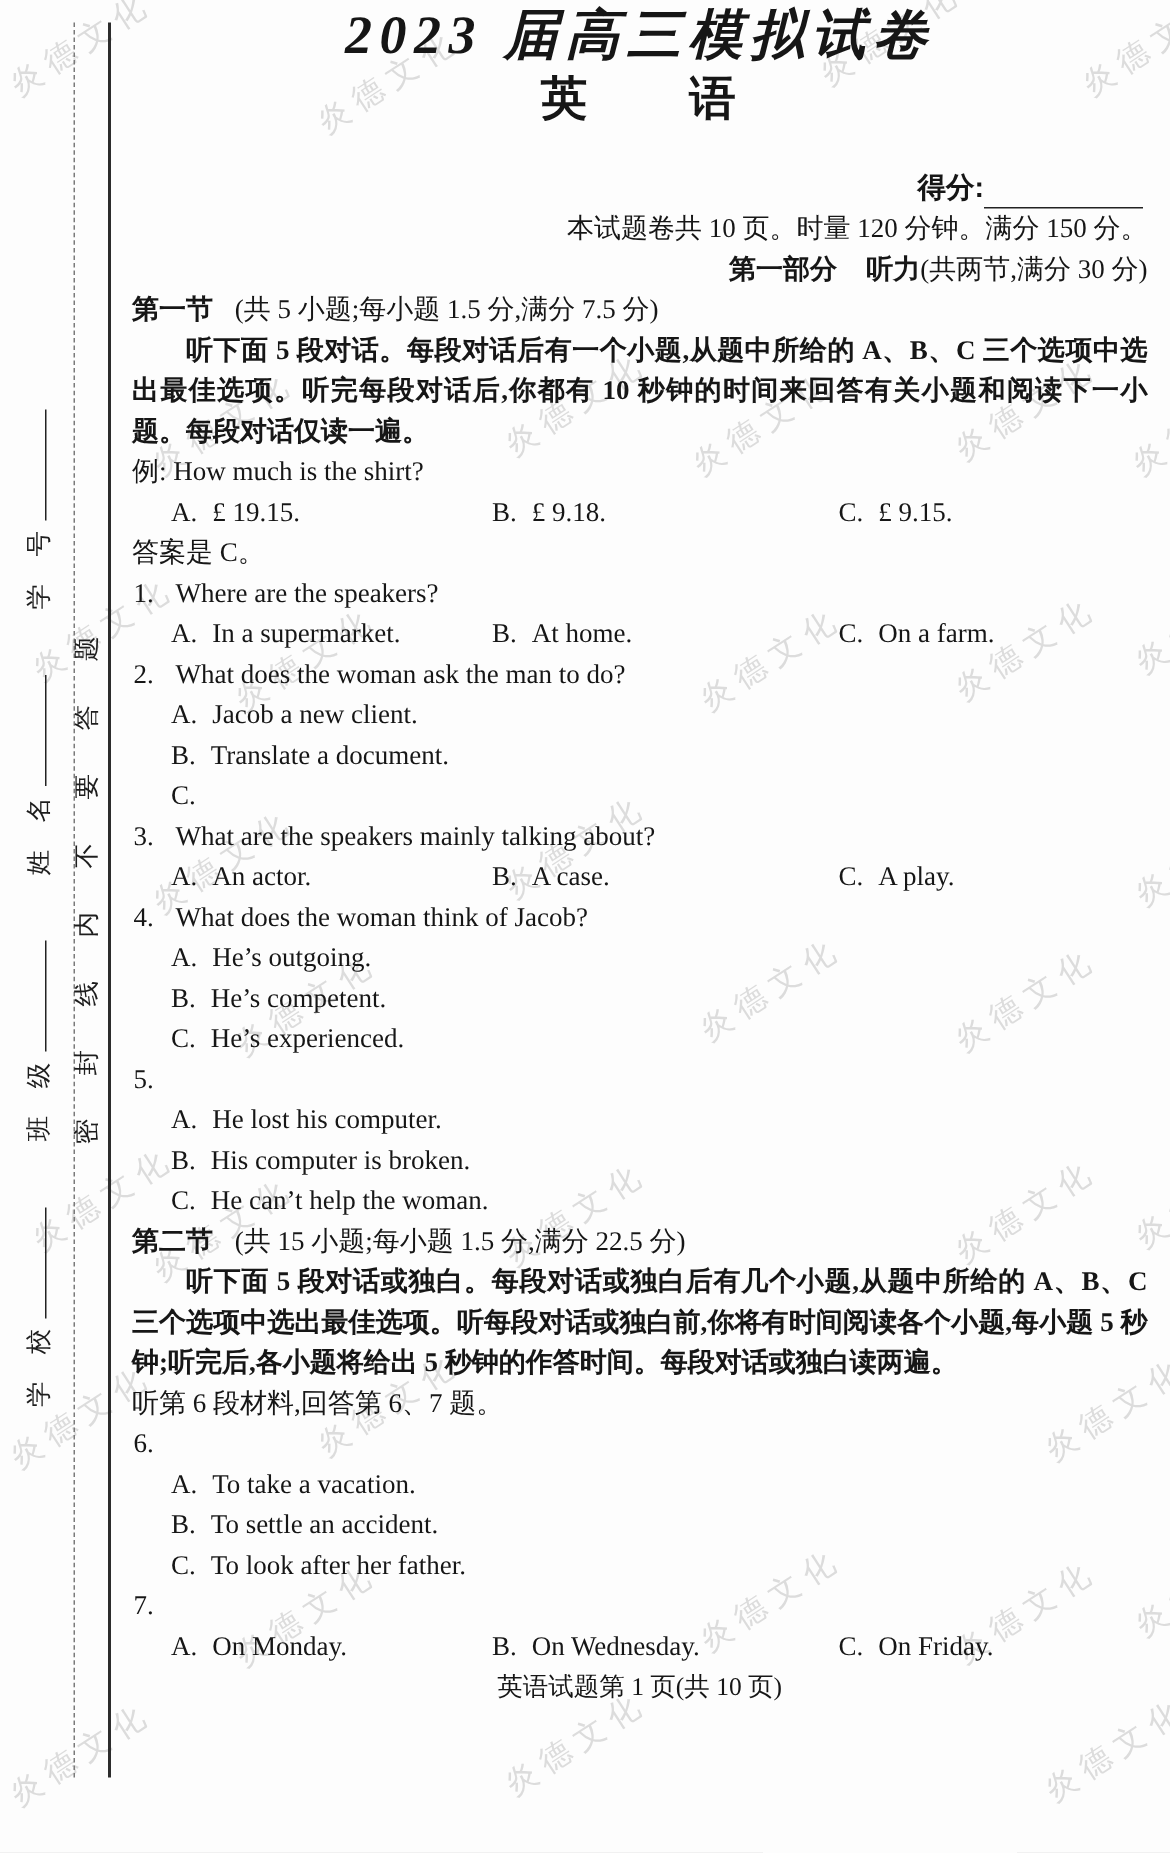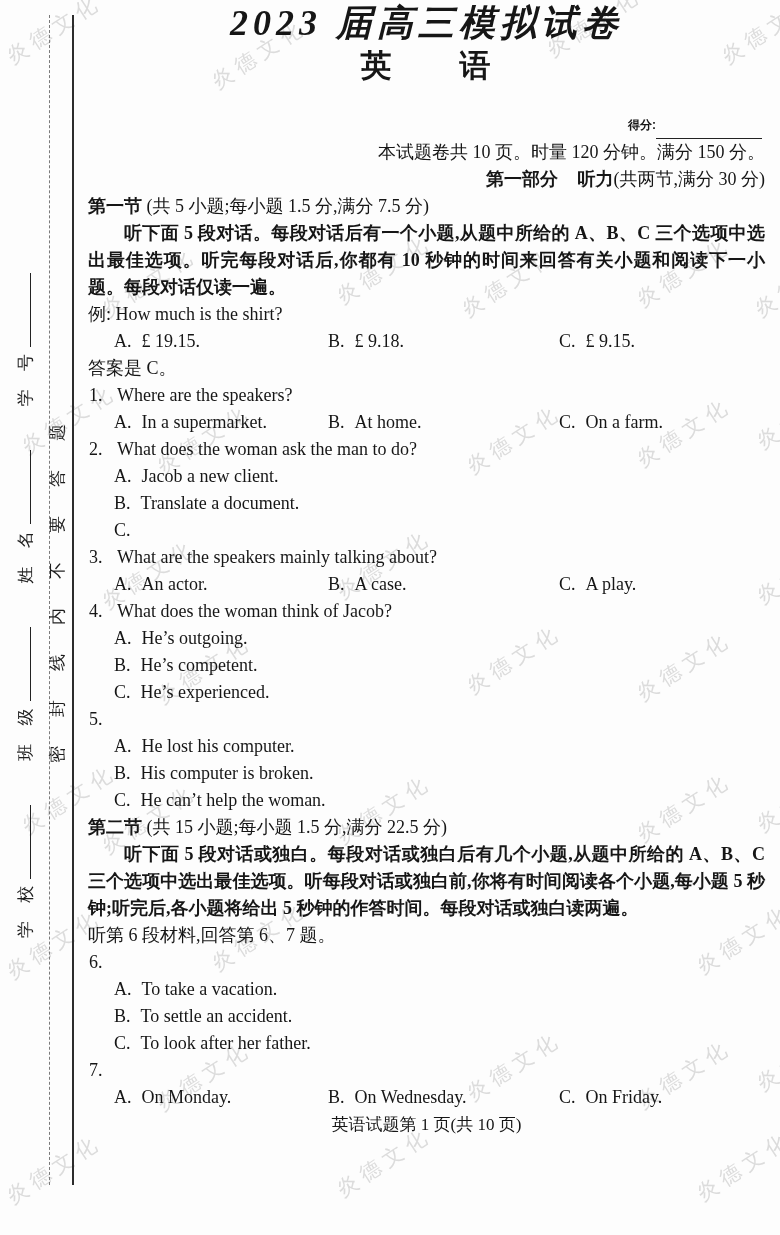--- a/index.html
+++ b/index.html
@@ -35,27 +35,27 @@
   
   .content { position:absolute; left:88px; top:0; width:677px; z-index:3; font-size:18px; line-height:27px; }
   .content p { margin:0; }
   .hei { font-family:"Liberation Sans","DejaVu Sans",sans-serif; font-weight:bold; }
   .title {
     margin:16px 0 0; text-align:center;
     font-weight:bold; font-style:italic; font-size:36px; line-height:46px; letter-spacing:5px;
   }
   .subject { margin:33px 0 0; text-align:center; font-size:31px; line-height:40px; letter-spacing:2px; }
   .score { margin:26px 0 0; height:27px; display:flex; justify-content:flex-end; align-items:flex-end; }
-  .score .lbl { font-size:12px; line-height:27px; }
+  .score .lbl { font-size:19px; line-height:27px; }
   .score-line { width:106px; border-bottom:1.5px solid #222; height:24px; margin-right:3px; }
   .meta { margin:18px 0 0; text-align:right; }
   .hd1 { margin:22px 0 0;text-align:right; }
   .gapL { margin-left:15px; }
   .note { font-weight:normal; font-family:"Liberation Serif","DejaVu Serif",serif; }
-  .note.sp { }
+  .note.sp { margin-left:10px; }
   .para { text-indent:36px; text-align:justify;font-weight:bold; }
   .q { display:flex; }
   .qnum { flex:none; width:28px; padding-left:1px; }
   .opts-row { display:grid; grid-template-columns:214px 231px 1fr; padding-left:26px; }
   .opt { display:flex; }
   .opt .ol { flex:none; margin-right:10px; }
   .opt-stack { display:flex; padding-left:26px; }
   .opt-stack .ol { flex:none; margin-right:10px; }
   .footer { text-align:center; font-size:17px; line-height:27px; }
 </style>

